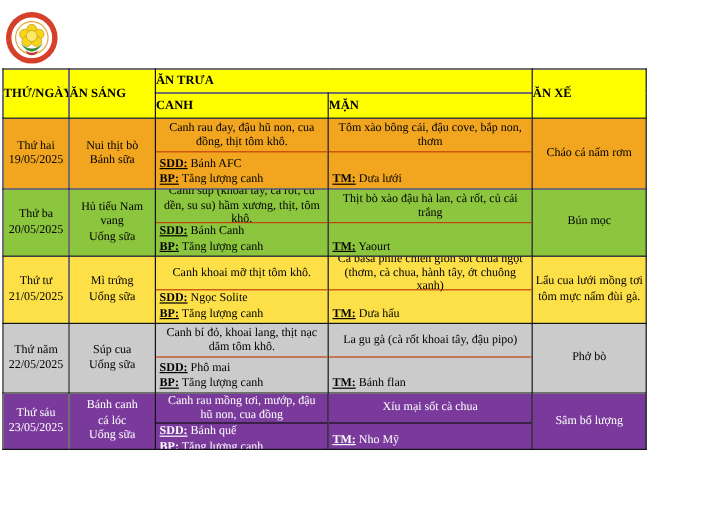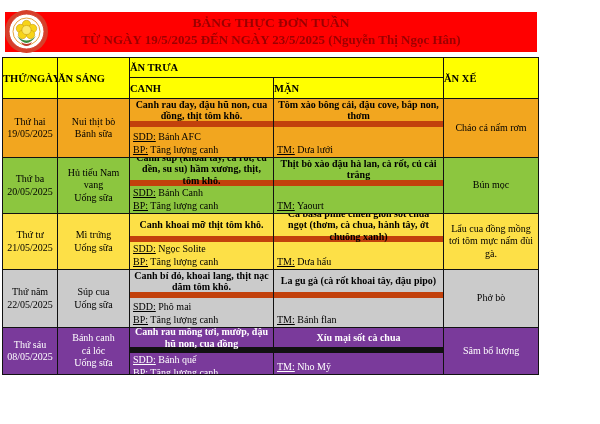--- a/index.html
+++ b/index.html
@@ -32,26 +32,26 @@
   tr.r3 { height:58px; } tr.r4 { height:47px; }
   .bg0 { background:#F2A61F; } .bg1 { background:#8CC63F; } .bg2 { background:#fde047; }
   .bg3 { background:#CBCBCB; } .bg4 { background:#7A3A9B; }
   tr.r4 td { color:#fff; }
 
   td.center { text-align:center; vertical-align:middle; white-space:pre-line;
     line-height:1.25; padding:1px 2px; }
   .split { display:flex; flex-direction:column; height:100%; }
   .r0 .split{height:58px;} .r1 .split{height:55px;} .r2 .split{height:55px;}
   .r3 .split{height:57px;} .r4 .split{height:46px;}
-  .dish { flex:0 0 auto; height:28px; border-bottom:6px solid #c2410c;
+  .dish { flex:0 0 auto; height:28px; border-bottom:1px solid #c2410c;
     display:flex; align-items:center; justify-content:center; text-align:center;
-    line-height:1.15; padding:0 4px;font-weight:bold; }
+    line-height:1.15; padding:0 4px; }
   .r4 .dish { height:25px; border-bottom-color:#111; }
   .supp { margin-top:auto; padding:0 0 1px 3px; line-height:1.3; }
-  .lbl { font-weight:normal; text-decoration:underline;text-align:center; }
+  .lbl { font-weight:bold; text-decoration:underline;text-align:center; }
 </style>
 </head>
 <body>
 
 <div class="page">
 
   <span class="logo">
     <svg viewBox="0 0 45 45" width="45" height="45">
       <circle cx="22.5" cy="22.5" r="21.5" fill="#D6402B"></circle>
       <circle cx="22.5" cy="22.5" r="17.5" fill="#ffffff" stroke="#D6402B" stroke-width="1"></circle>
@@ -62,24 +62,20 @@
         <circle cx="28.5" cy="19.5" r="4.2" fill="#F7D417" stroke="#C89B12" stroke-width="0.6"></circle>
         <circle cx="18.5" cy="25.5" r="4.2" fill="#F7D417" stroke="#C89B12" stroke-width="0.6"></circle>
         <circle cx="26.5" cy="25.5" r="4.2" fill="#F7D417" stroke="#C89B12" stroke-width="0.6"></circle>
         <circle cx="22.5" cy="21" r="4.6" fill="#FCE96A" stroke="#C89B12" stroke-width="0.6"></circle>
         <path d="M13 27 Q22.5 36 32 27 Q27 34 22.5 34 Q18 34 13 27 Z" fill="#3A8A3A"></path>
         <path d="M17 33 Q22.5 37 28 33 L26 36 Q22.5 38 19 36 Z" fill="#C0392B"></path>
       </g>
     </svg>
   </span>
 
-  <div class="banner">
-    <div class="l1">BẢNG THỰC ĐƠN TUẦN</div>
-    <div class="l2">TỪ NGÀY  19/5/2025 ĐẾN NGÀY 23/5/2025 (Nguyễn Thị Ngọc Hân)</div>
-  </div>
 
   <table>
     <colgroup>
       <col class="col-day">
         <col class="col-bf">
         <col class="col-canh">
         <col class="col-man">
         <col class="col-snack">
     </colgroup>
     <tbody>
@@ -159,21 +155,21 @@
         </div>
       </td>
       <td class="bg2">
         <div class="split">
           <div class="dish">Cá basa phile chiên giòn sốt chua ngọt (thơm, cà chua, hành tây, ớt chuông xanh)</div>
           <div class="supp">
             <div><span class="lbl">TM:</span> <span>Dưa hấu</span></div>
           </div>
         </div>
       </td>
-      <td class="bg2 center">Lẩu cua đồng mồng tơi tôm mực nấm đùi gà.</td>
+      <td class="bg2 center">Lẩu cua lưới mồng tơi tôm mực nấm đùi gà.</td>
     </tr>
 
     <tr class="r3">
       <td class="bg3 center">Thứ năm
 22/05/2025</td>
       <td class="bg3 center">Súp cua
 Uống sữa</td>
       <td class="bg3">
         <div class="split">
           <div class="dish">Canh bí đỏ, khoai lang, thịt nạc dăm tôm khô.</div>
@@ -189,21 +185,21 @@
           <div class="supp">
             <div><span class="lbl">TM:</span> <span>Bánh flan</span></div>
           </div>
         </div>
       </td>
       <td class="bg3 center">Phở bò</td>
     </tr>
 
     <tr class="r4">
       <td class="bg4 center">Thứ sáu
-08/05/2025</td>
+23/05/2025</td>
       <td class="bg4 center">Bánh canh
 cá lóc
 Uống sữa</td>
       <td class="bg4">
         <div class="split">
           <div class="dish">Canh rau mồng tơi, mướp, đậu hũ non, cua đồng</div>
           <div class="supp">
             <div><span class="lbl">SDD:</span> <span>Bánh quế</span></div>
             <div><span class="lbl">BP:</span> <span>Tăng lượng canh</span></div>
           </div>

